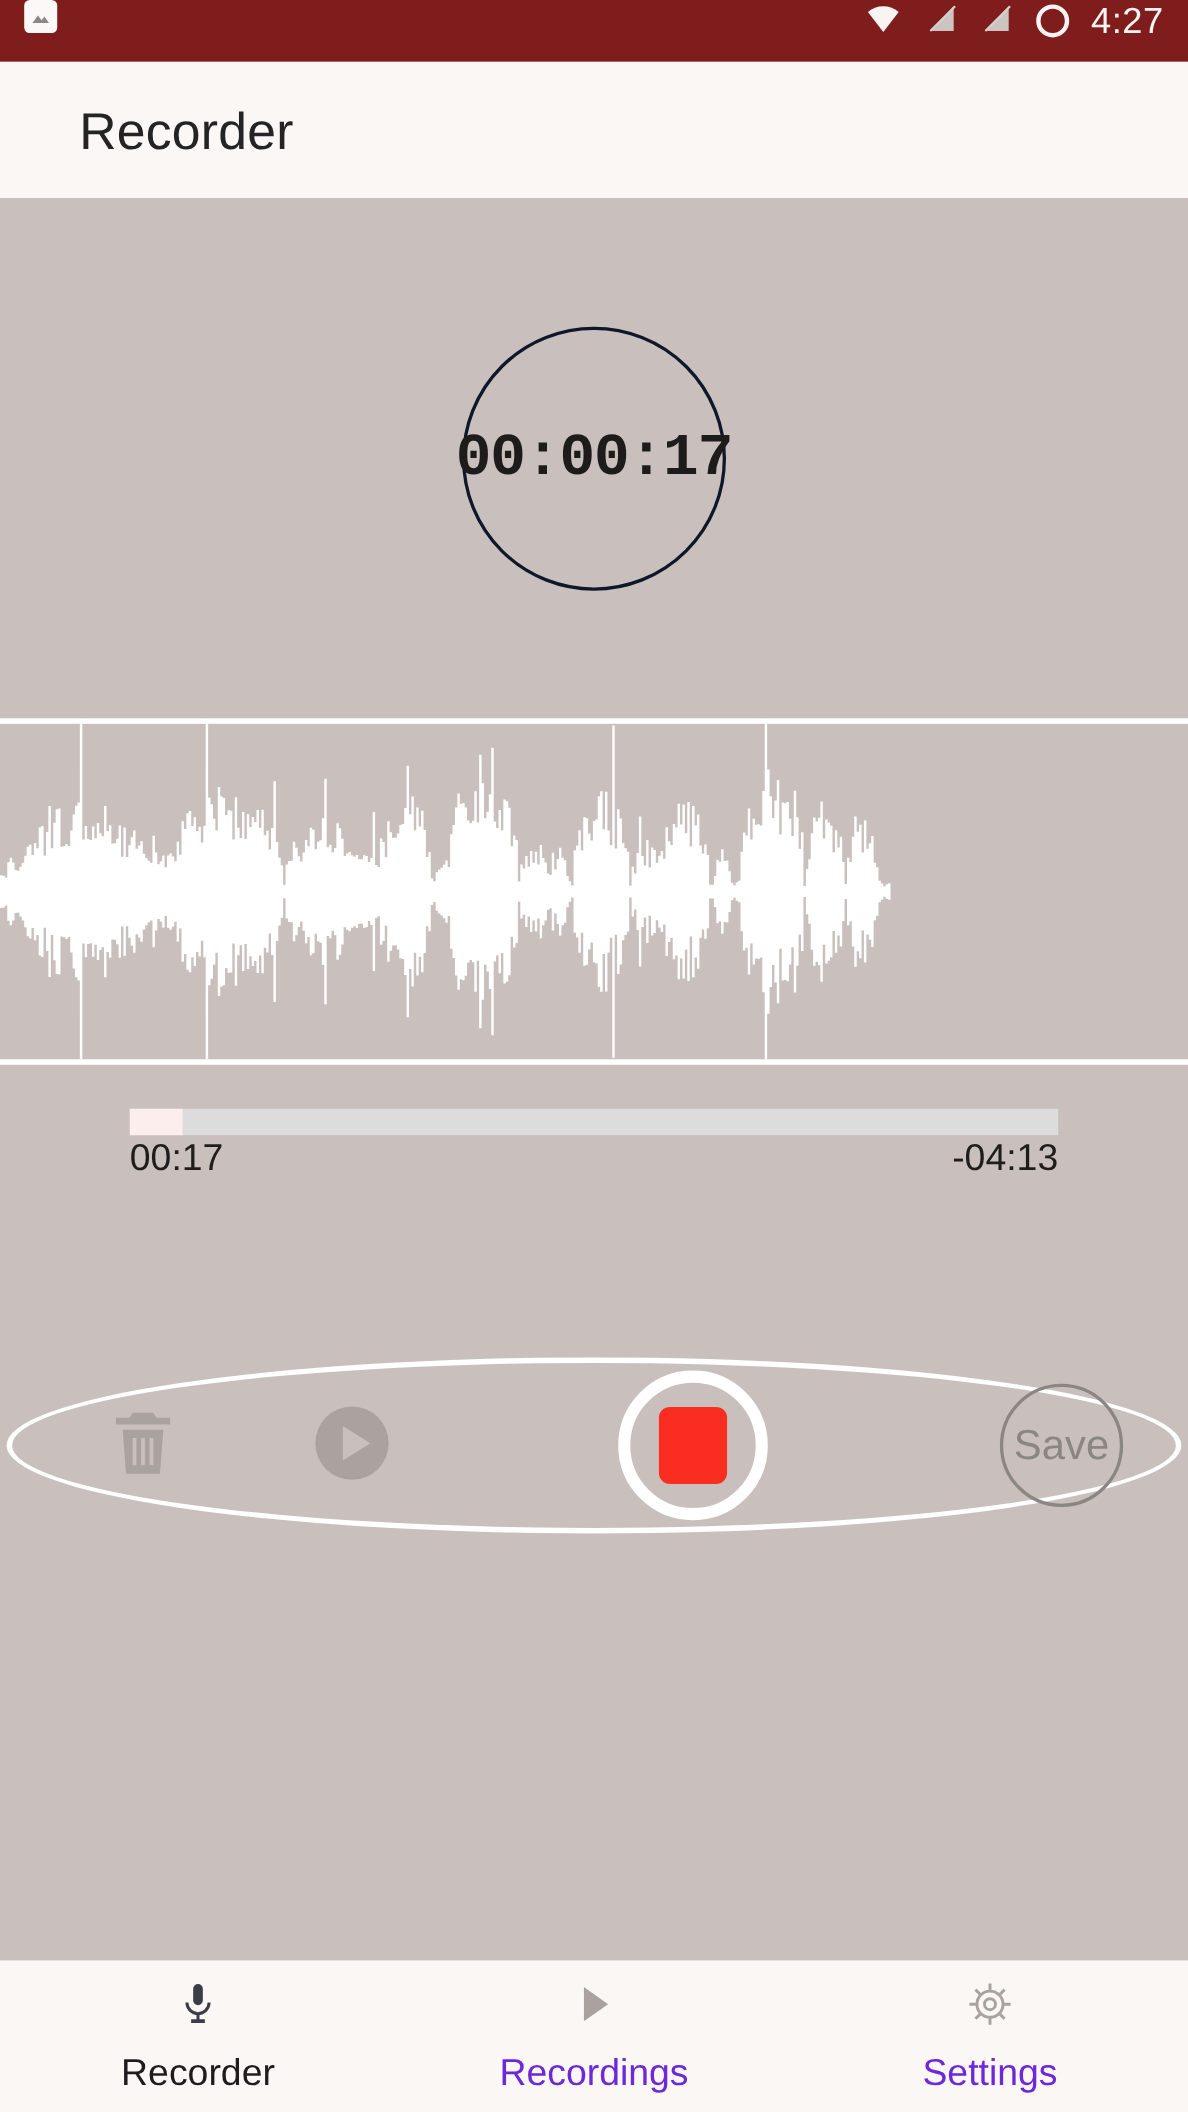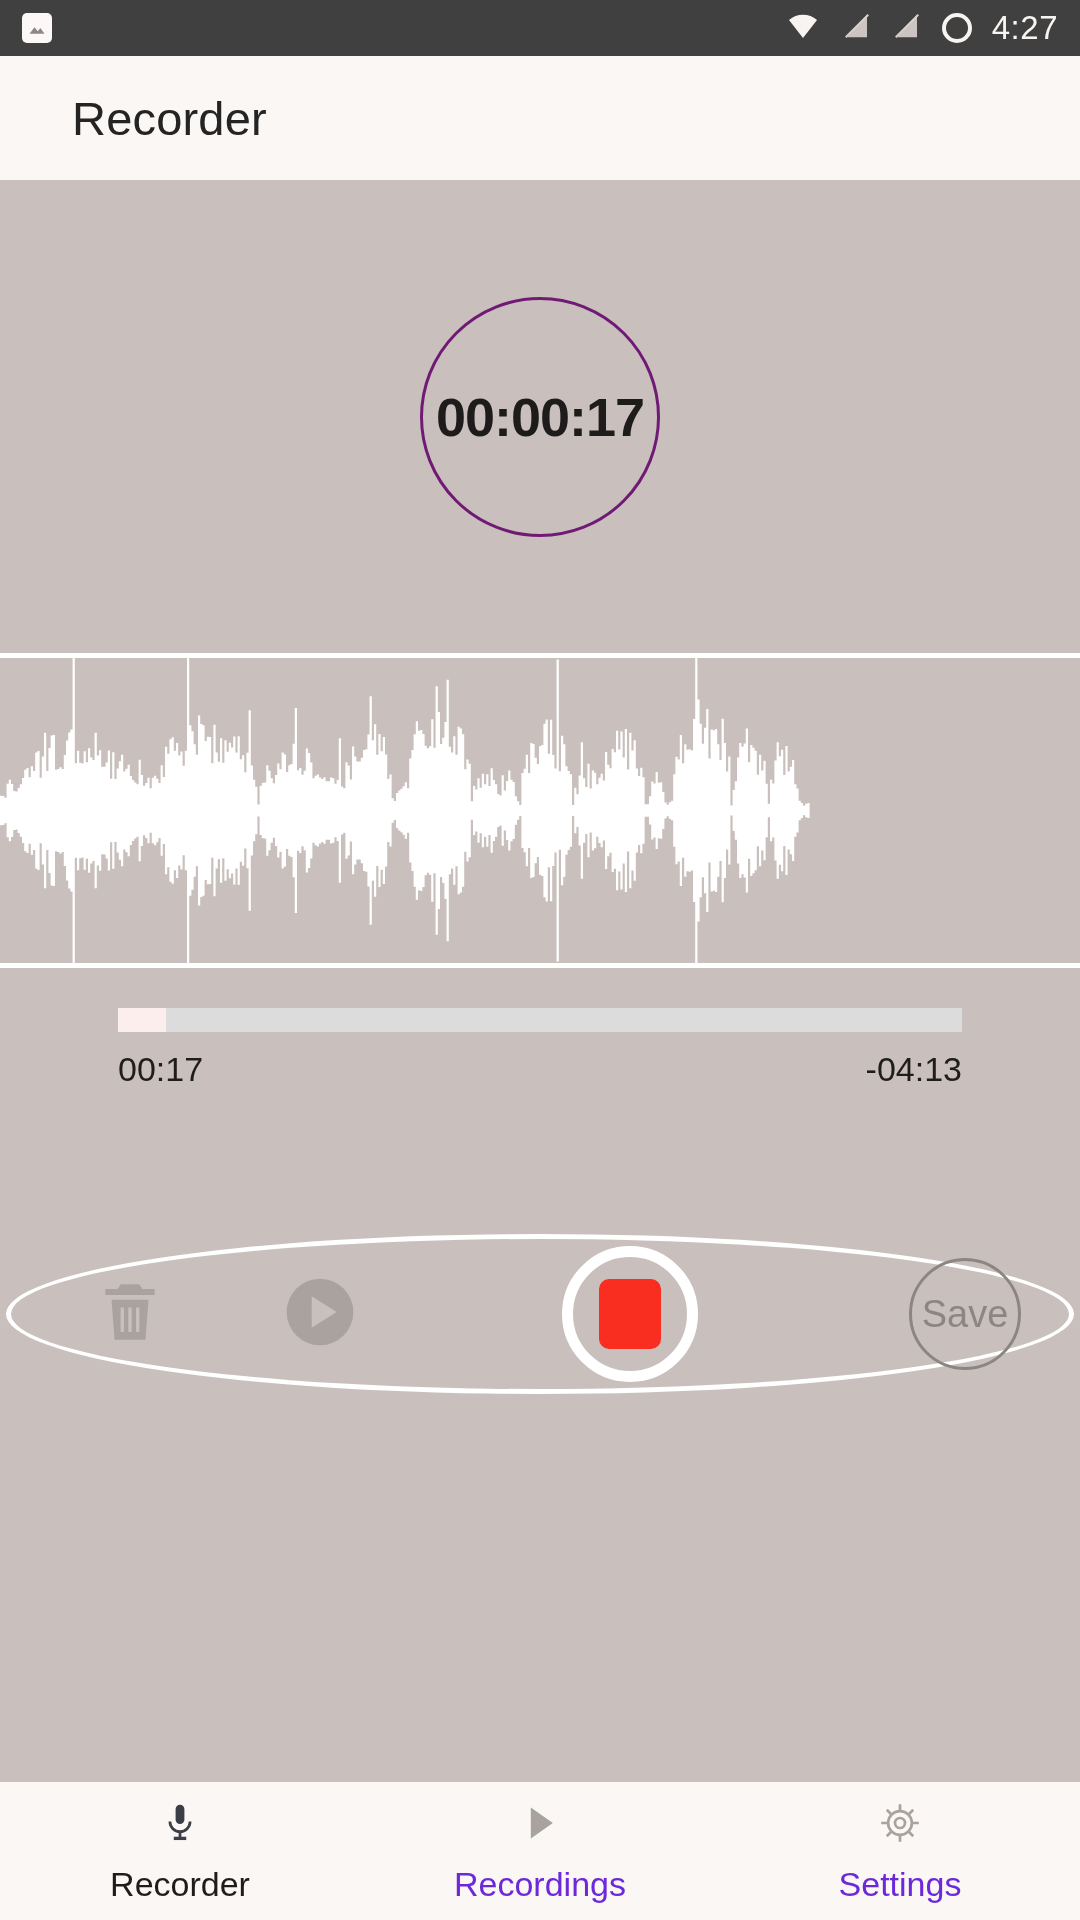--- a/index.html
+++ b/index.html
@@ -13,22 +13,22 @@
   #app {
     position:relative;
     width:1080px; height:1920px;
     display:flex; flex-direction:column;
     background:#c9c0bd;
   }
 
   
   .statusbar {
     height:56px; flex:0 0 56px;
-    background:#404040;
-    display:flex; align-items:center;
+    background:#7f1d1d;
+    display:flex; align-items:flex-start;
     padding:0 22px 0 22px;
     position:relative;
   }
   .sb-left { display:flex; align-items:center; gap:10px; }
   .sb-right {
     margin-left:auto;
     display:flex; align-items:center; gap:20px;
   }
   .photo-icon {
     width:30px; height:30px; border-radius:5px;
@@ -58,23 +58,24 @@
 
   
   .timer-area {
     flex:0 0 473px; height:473px;
     background:#c9c0bd;
     display:flex; align-items:center; justify-content:center;
   }
   .timer-circle {
     width:240px; height:240px;
     border-radius:50%;
-    border:3px solid #701a75;
-    display:flex; align-items:center; justify-content:center;
-    position:relative;
+    border:3px solid #0f172a;
+    display:flex; align-items:center; justify-content:center;
+    position:relative;
+    font-family:Liberation Mono, monospace;
   }
   .timer-text {
     position:absolute;
     left:50%; top:50%;
     transform:translate(-50%,-50%);
     font-size:54px;
     font-weight:bold;
     color:#1e1c1b;
     white-space:nowrap;
     letter-spacing:-1px;
@@ -103,21 +104,21 @@
     background:#dcdcdc;
     width:100%;
   }
   .seekbar-fill {
     position:absolute; left:0; top:0; bottom:0;
     background:#fbeeec;
     width:5.7%;
   }
   .seek-times {
     display:flex; justify-content:space-between;
-    margin-top:18px;
+    margin-top:2px;
     font-size:34px; color:#1f1d1c;
   }
   .info-block {
     margin-top:14px;
     text-align:center;
     font-size:33px;
     color:#1f1d1c;
     line-height:1.14;
   }
   .info-line { display:block; }

